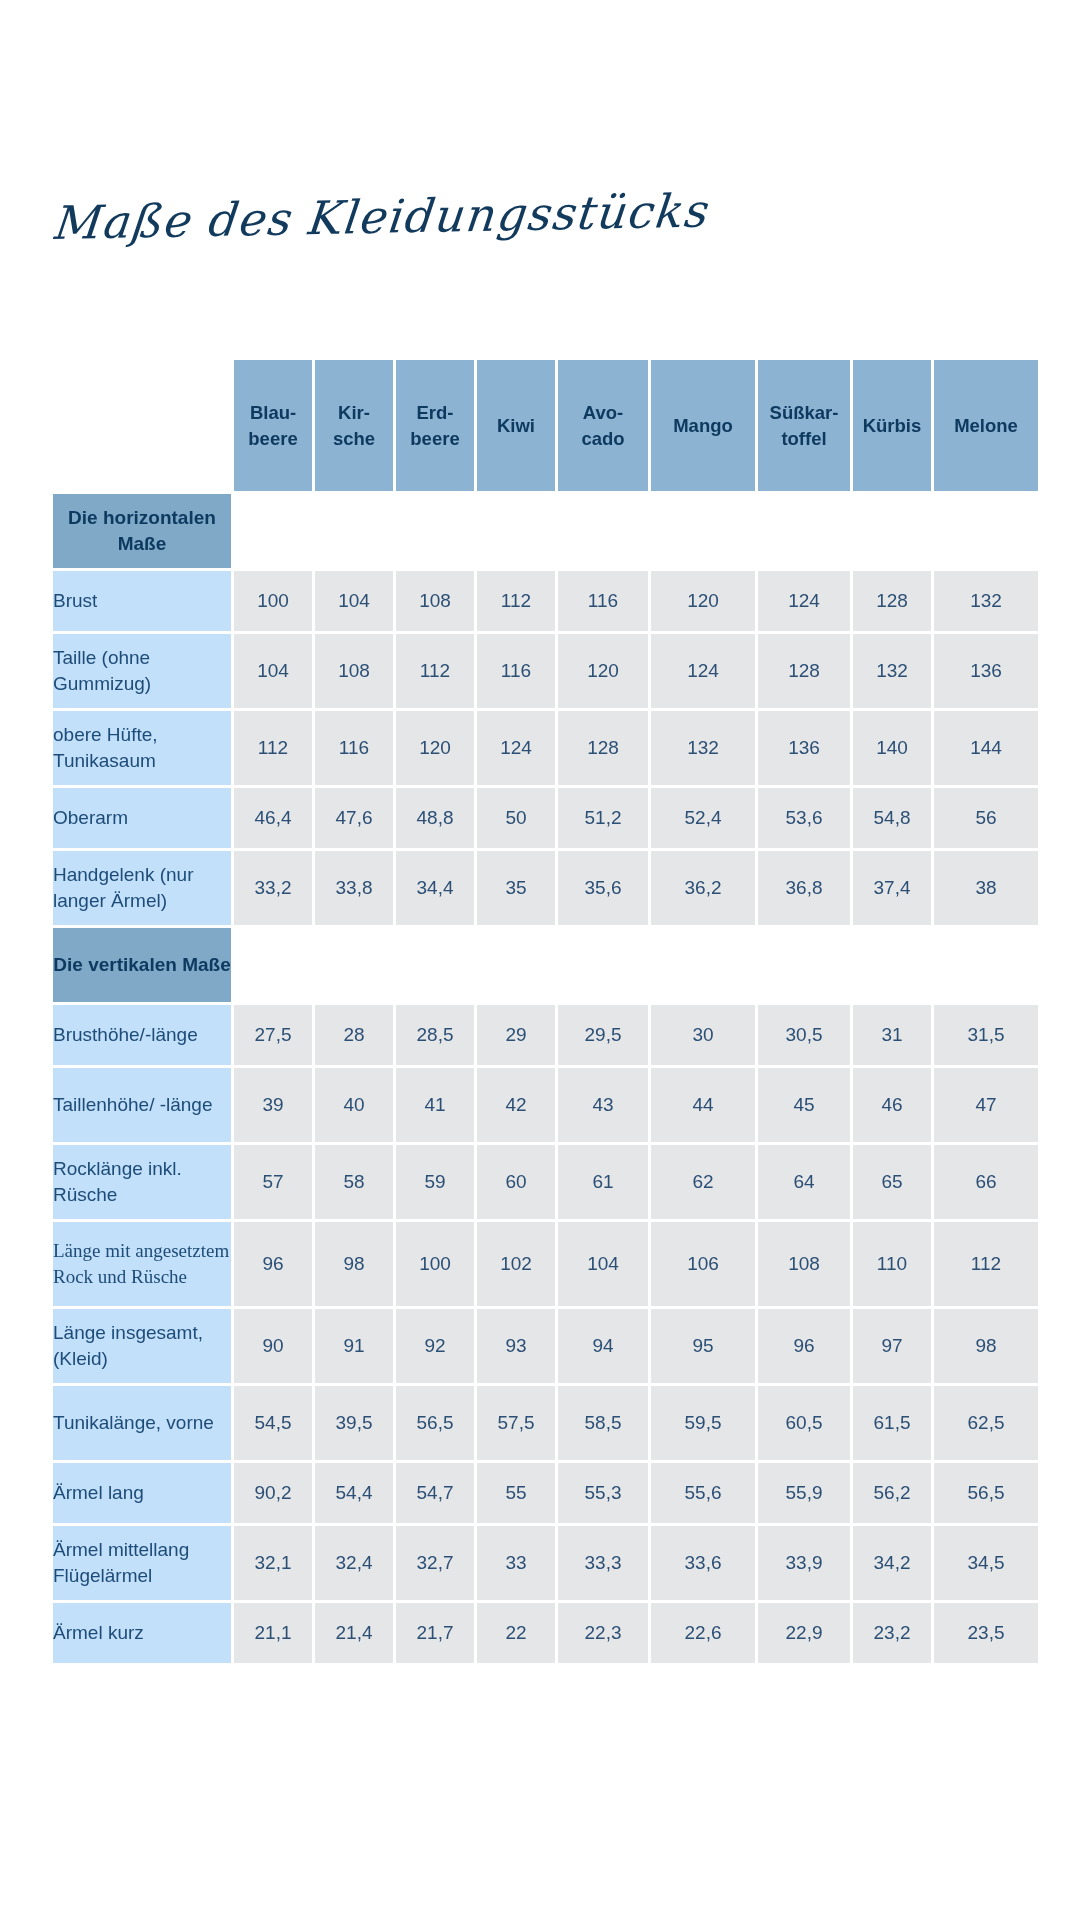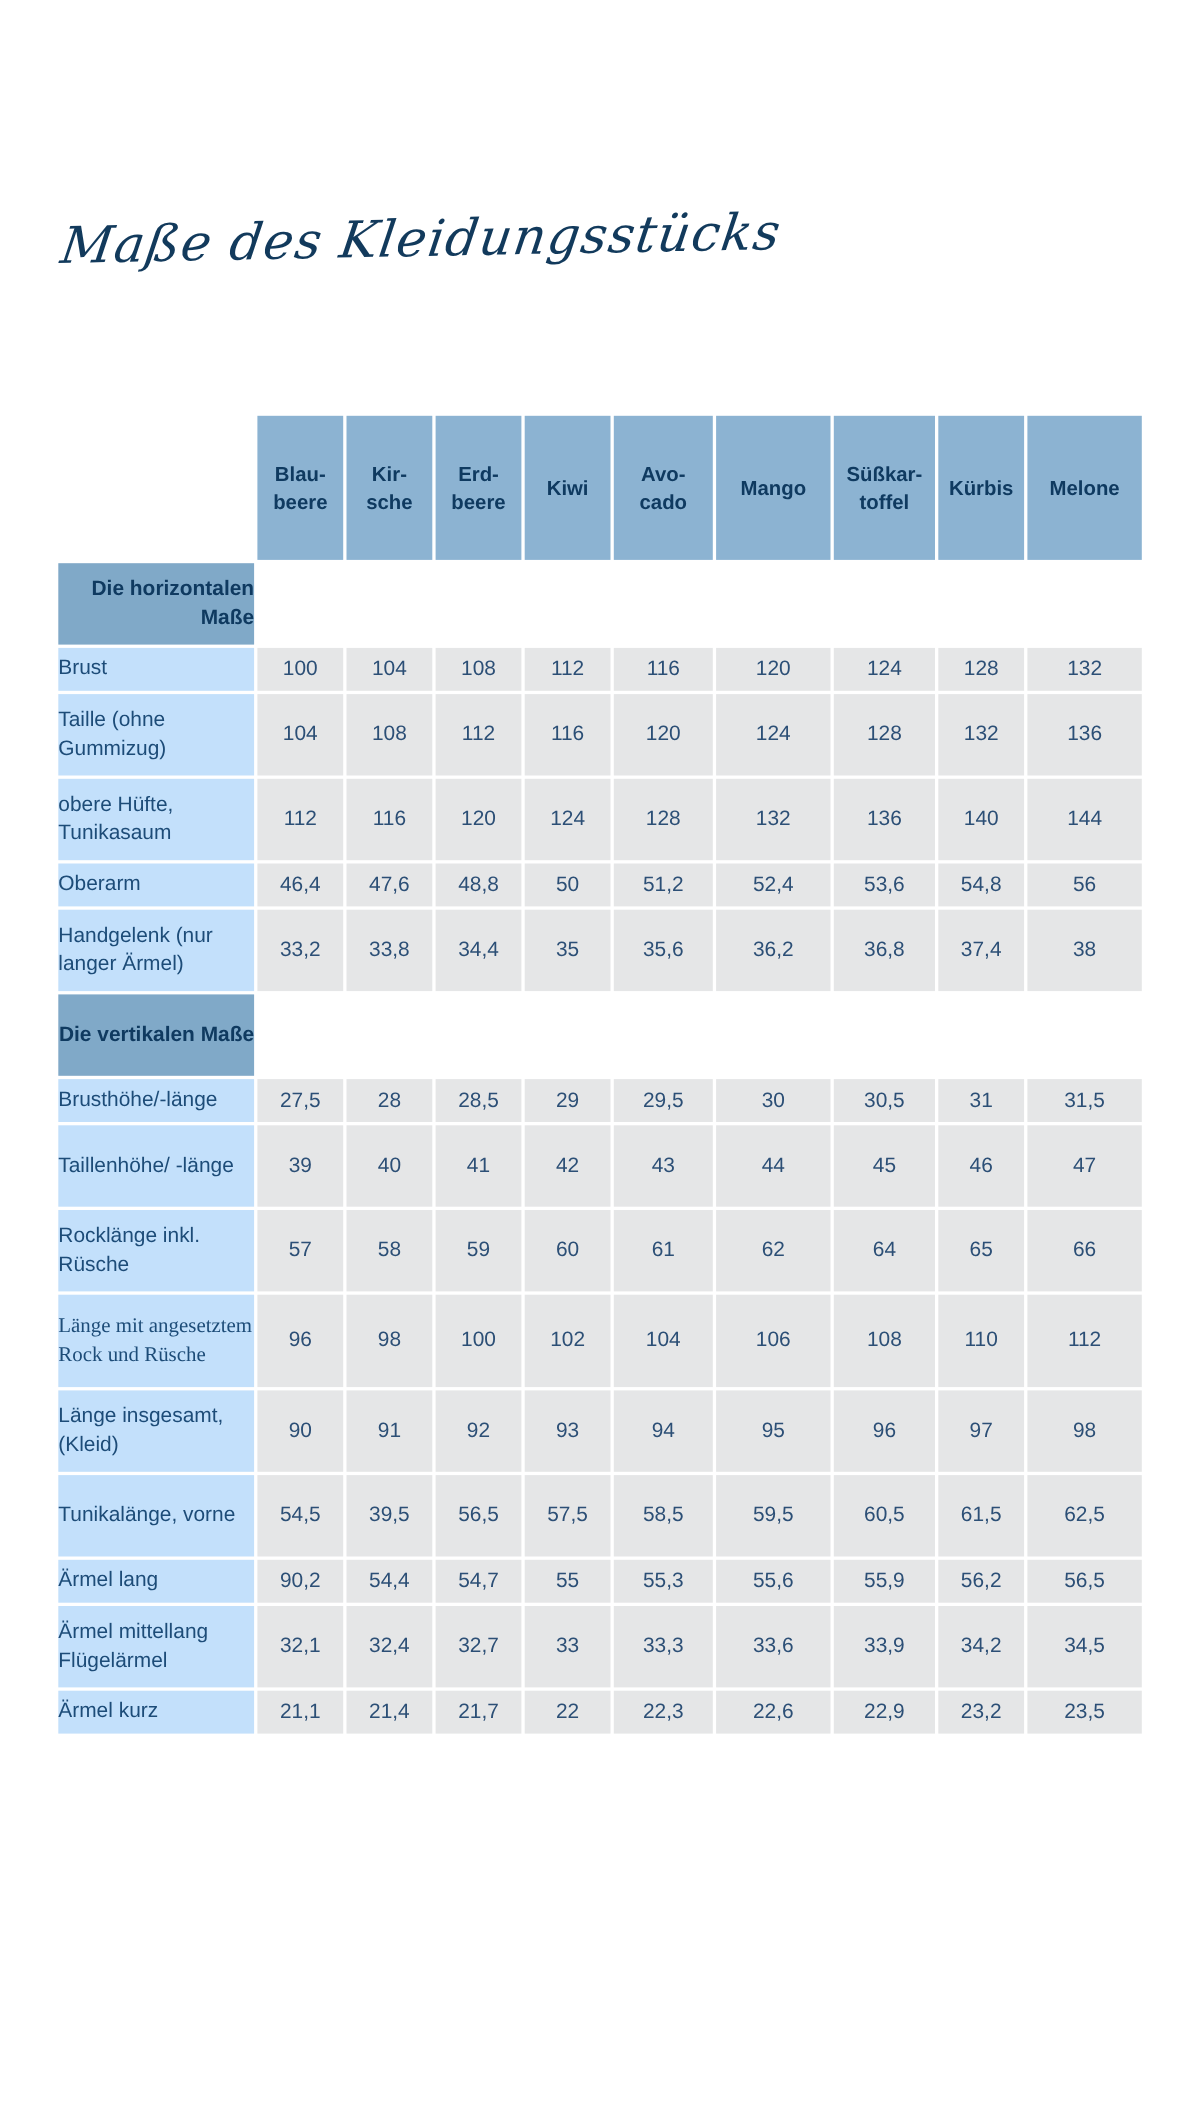--- a/index.html
+++ b/index.html
@@ -33,21 +33,21 @@
     color: #123a5c;
     white-space: nowrap;
     transform: skewX(-9deg) rotate(-1.1deg);
     transform-origin: left bottom;
   }
 
   
   #size-table {
     position: absolute;
     left: 50px;
-    top: 375px;
+    top: 357px;
     width: 990px;
     border-collapse: separate;
     border-spacing: 3px;
     table-layout: fixed;
   }
 
   #size-table col.c-label { width: 178px; }
   #size-table col.c-blaubeere { width: 78px; }
   #size-table col.c-kirsche { width: 78px; }
   #size-table col.c-erdbeere { width: 78px; }
@@ -80,21 +80,21 @@
     word-break: break-word;
   }
 
   
   .sect-cell {
     background: #80a9c8;
     color: #0f3a60;
     font-weight: bold;
     font-size: 19px;
     line-height: 1.36;
-    text-align: right;
+    text-align: center;
     padding: 11px 14px;
     height: 74px;
   }
   .sect-empty {
     background: transparent;
   }
 
   
   .row-label {
     background: #c3e0fb;
@@ -108,21 +108,21 @@
   .val-cell {
     background: #e5e6e7;
     color: #2c4f76;
     font-size: 19px;
     font-weight: 400;
     text-align: center;
     padding: 9px 4px;
     word-break: break-word;
   }
 
-  .h-1 { height: 39px; }
+  .h-1 { height: 60px; }
   .h-2 { height: 74px; }
   .h-3 { height: 84px; font-family: Liberation Serif, serif; }
 </style>
 </head>
 <body>
 
 <div id="title-wrap">
   <div id="page-title">Maße des Kleidungsstücks</div>
 </div>
 

